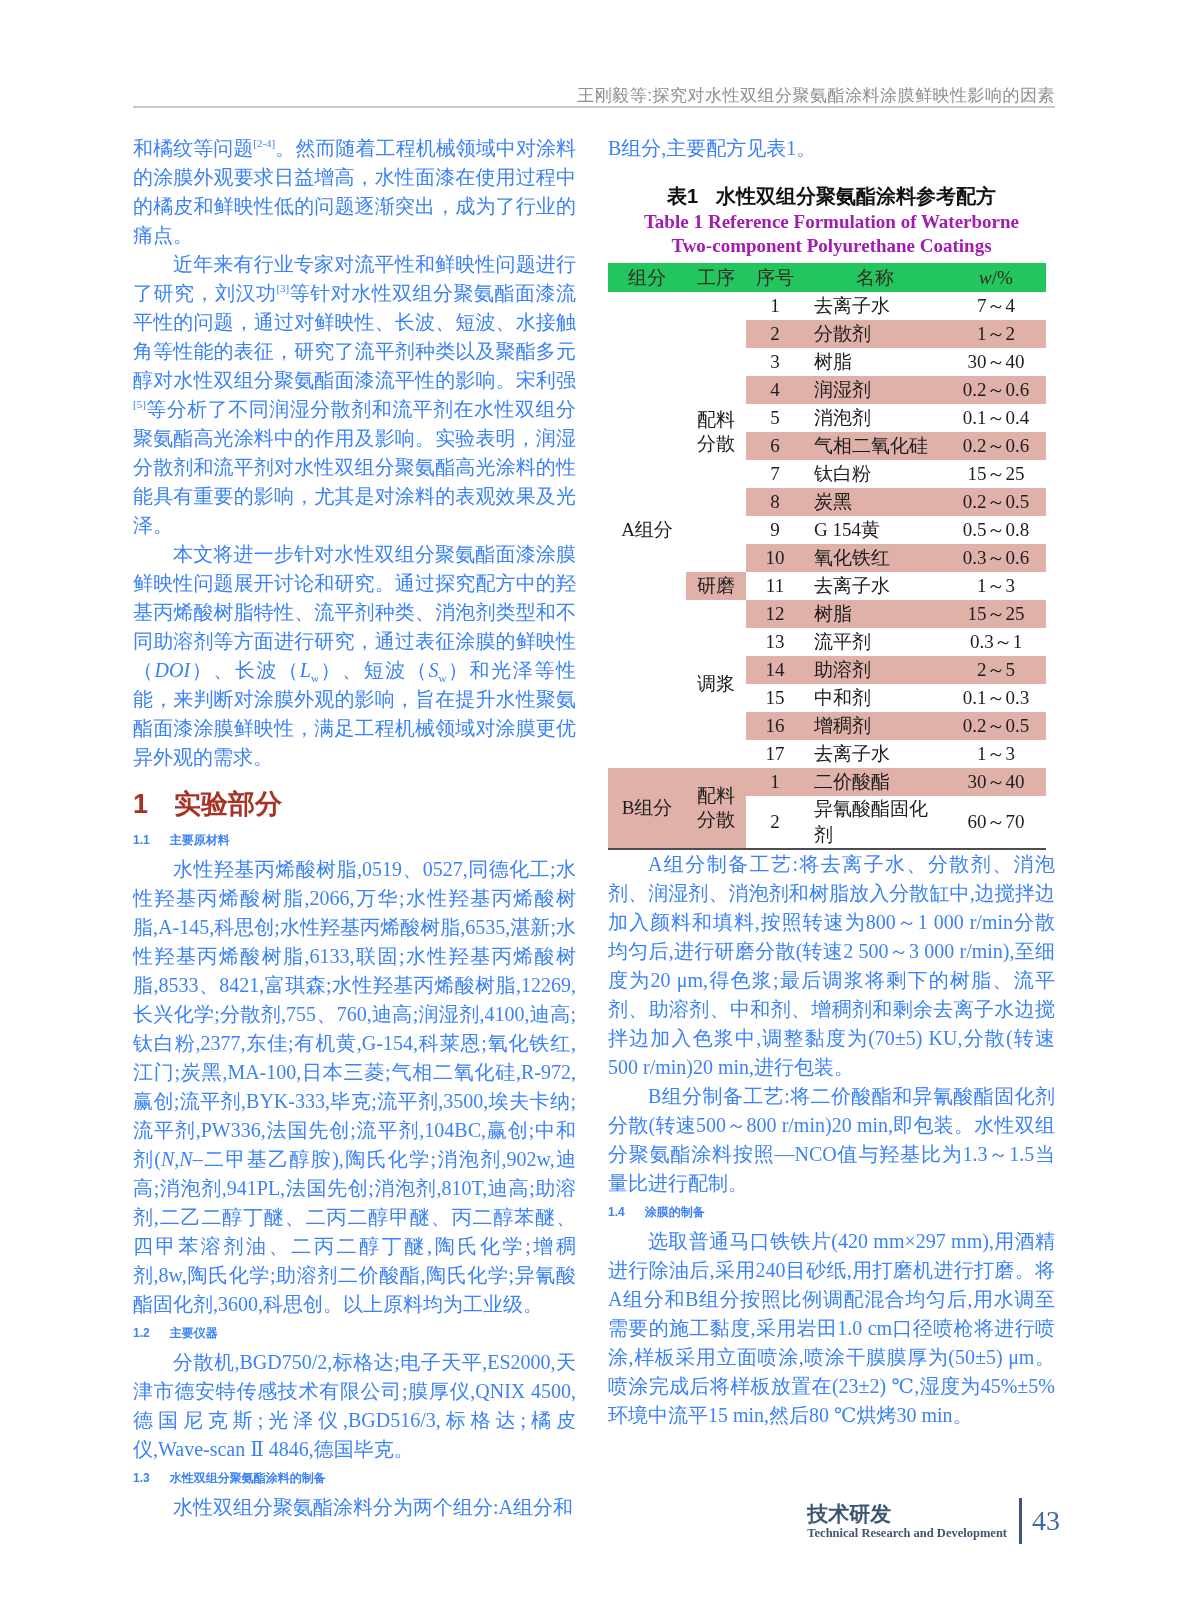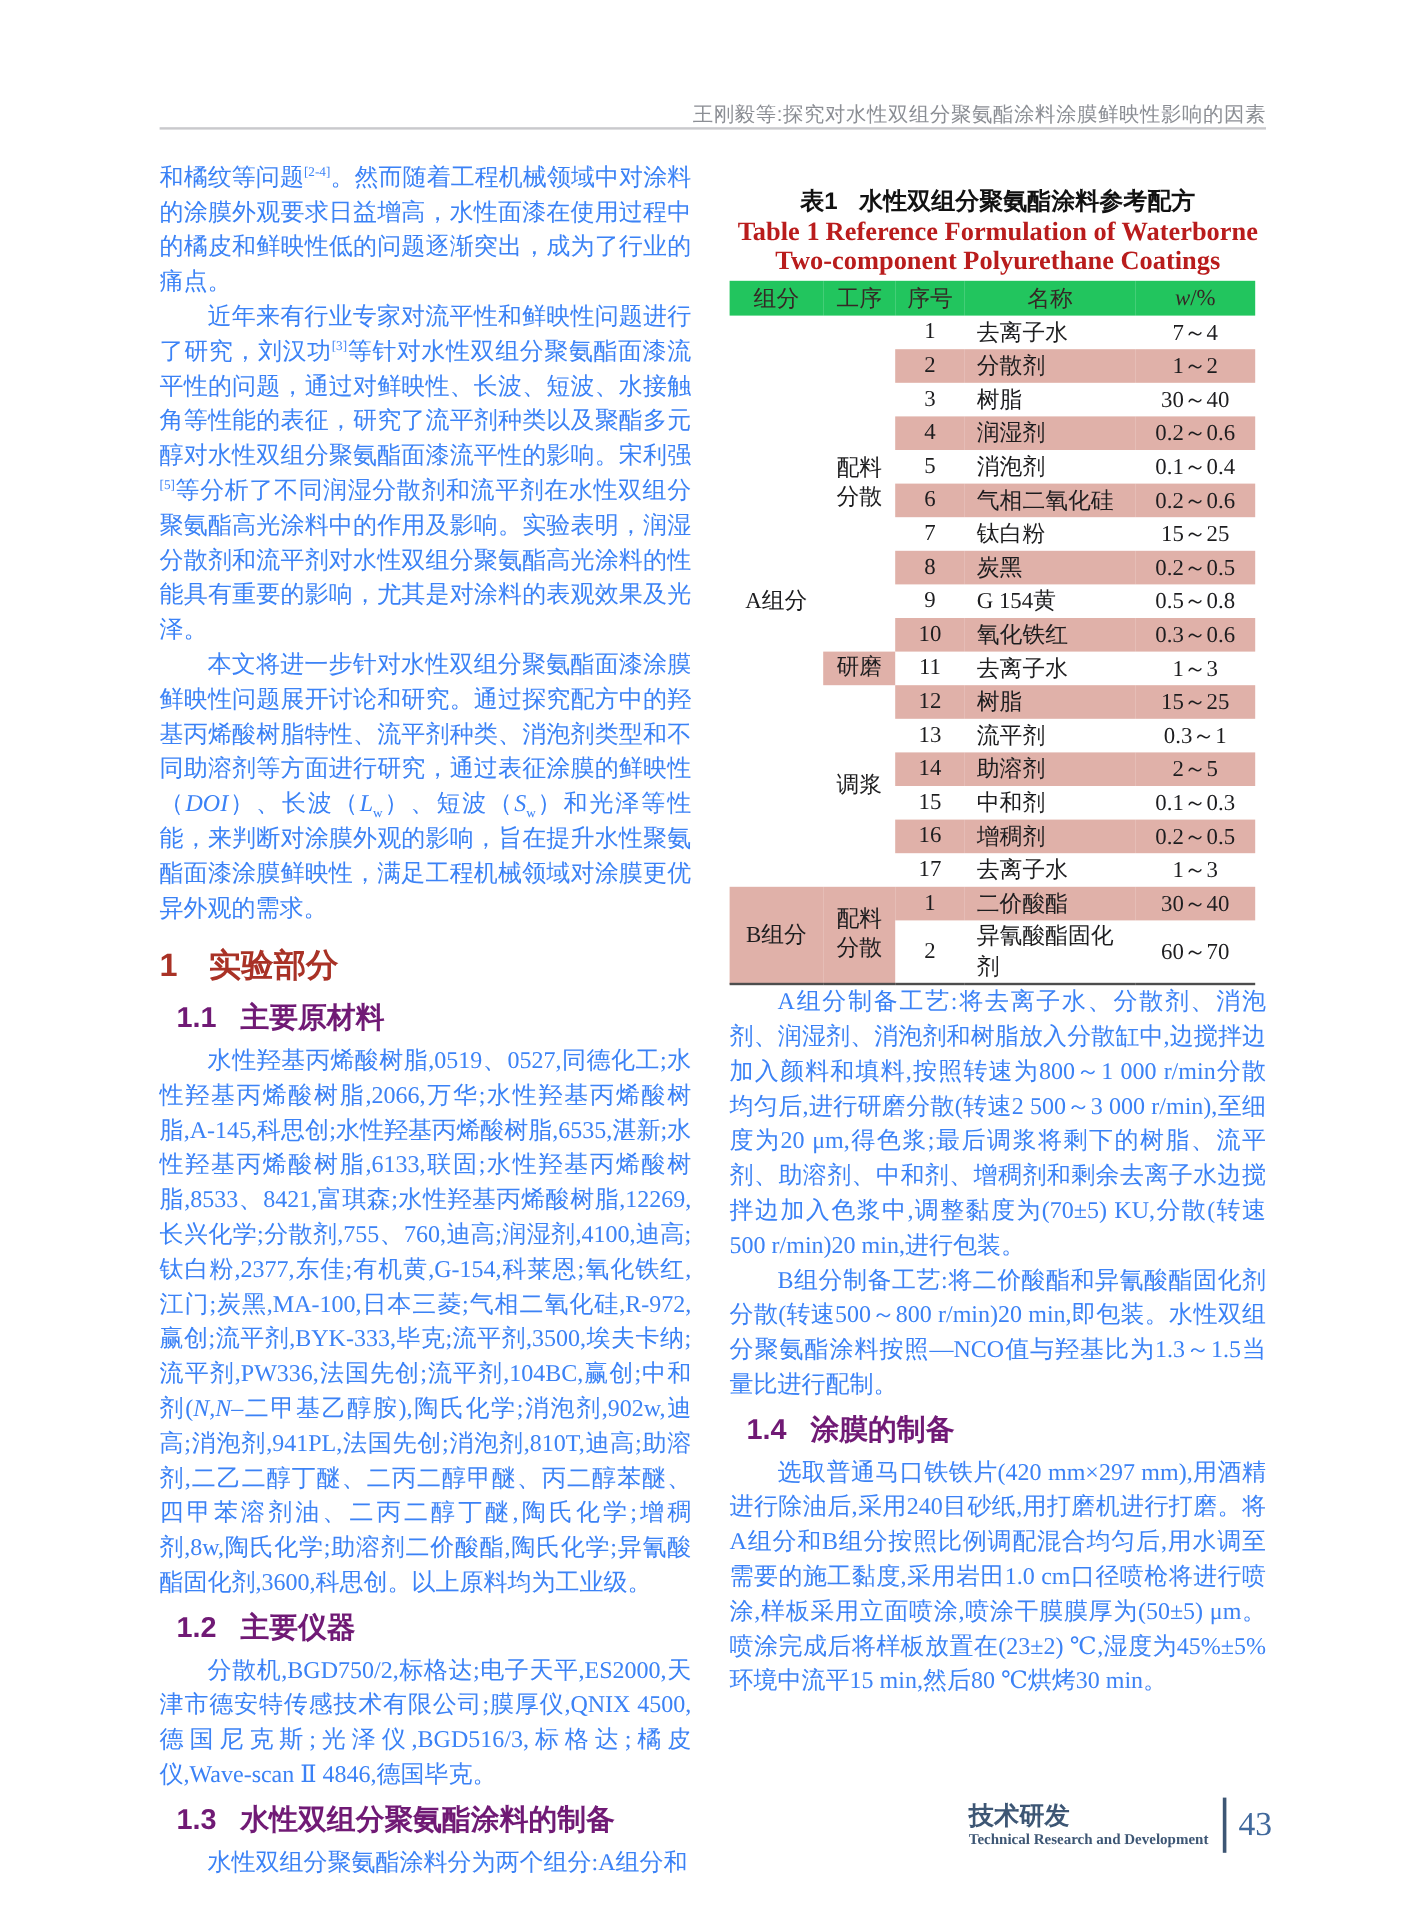--- a/index.html
+++ b/index.html
@@ -30,31 +30,31 @@
   sub{ font-size:0.55em; line-height:0; vertical-align:sub; }
   .h1red{
     display:flex; gap:26px; align-items:baseline;
     font-family:"Liberation Sans","DejaVu Sans",sans-serif;
     font-weight:bold; font-size:27px; color:#a93226;
     margin:14px 0 10px 0;
   }
   .h2red{
     display:flex; gap:20px; align-items:baseline;
     font-family:"Liberation Sans","DejaVu Sans",sans-serif;
-    font-weight:bold; font-size:24px; color:#701a75;
-    margin:6px 0 6px 14px;
+    font-weight:bold; font-size:12px; color:#3b82f6;
+    margin:6px 0 6px 0;
   }
   .tbl-cap-zh{
     display:flex; justify-content:center; gap:18px;
     font-family:"Liberation Sans","DejaVu Sans",sans-serif;
     font-weight:bold; font-size:20px; color:#111; margin-top:20px;
   }
   .tbl-cap-en{
     display:flex; justify-content:center; gap:5px;
-    font-weight:bold; font-size:22px; line-height:24px; color:#b91c1c;
+    font-weight:bold; font-size:19px; line-height:24px; color:#a21caf;
   }
   table.formula{
     width:438px; border-collapse:collapse; margin-top:5px;
     font-size:19px; table-layout:fixed;
     border-bottom:2px solid #4d4d4d;
   }
   table.formula th{
     background:#22c55e; color:#352825; font-weight:normal;
     height:29px; padding:0; text-align:center;
   }
@@ -113,20 +113,21 @@
     <p class="body">分散机,BGD750/2,标格达;电子天平,ES2000,天津市德安特传感技术有限公司;膜厚仪,QNIX 4500,德国尼克斯;光泽仪,BGD516/3,标格达;橘皮仪,Wave-scan Ⅱ 4846,德国毕克。</p>
 
     <div class="h2red">
       <span>1.3</span>
       <span>水性双组分聚氨酯涂料的制备</span>
     </div>
     <p class="body">水性双组分聚氨酯涂料分为两个组分:A组分和</p>
   </div>
 
   <div class="col-right">
+    <p class="body noindent">B组分,主要配方见表1。</p>
 
     <div class="tbl-cap-zh">
       <span>表1</span>
       <span>水性双组分聚氨酯涂料参考配方</span>
     </div>
     <div class="tbl-cap-en">
       <span>Table 1</span>
       <span>Reference Formulation of Waterborne</span>
     </div>
     <div class="tbl-cap-en">Two-component Polyurethane Coatings</div>

